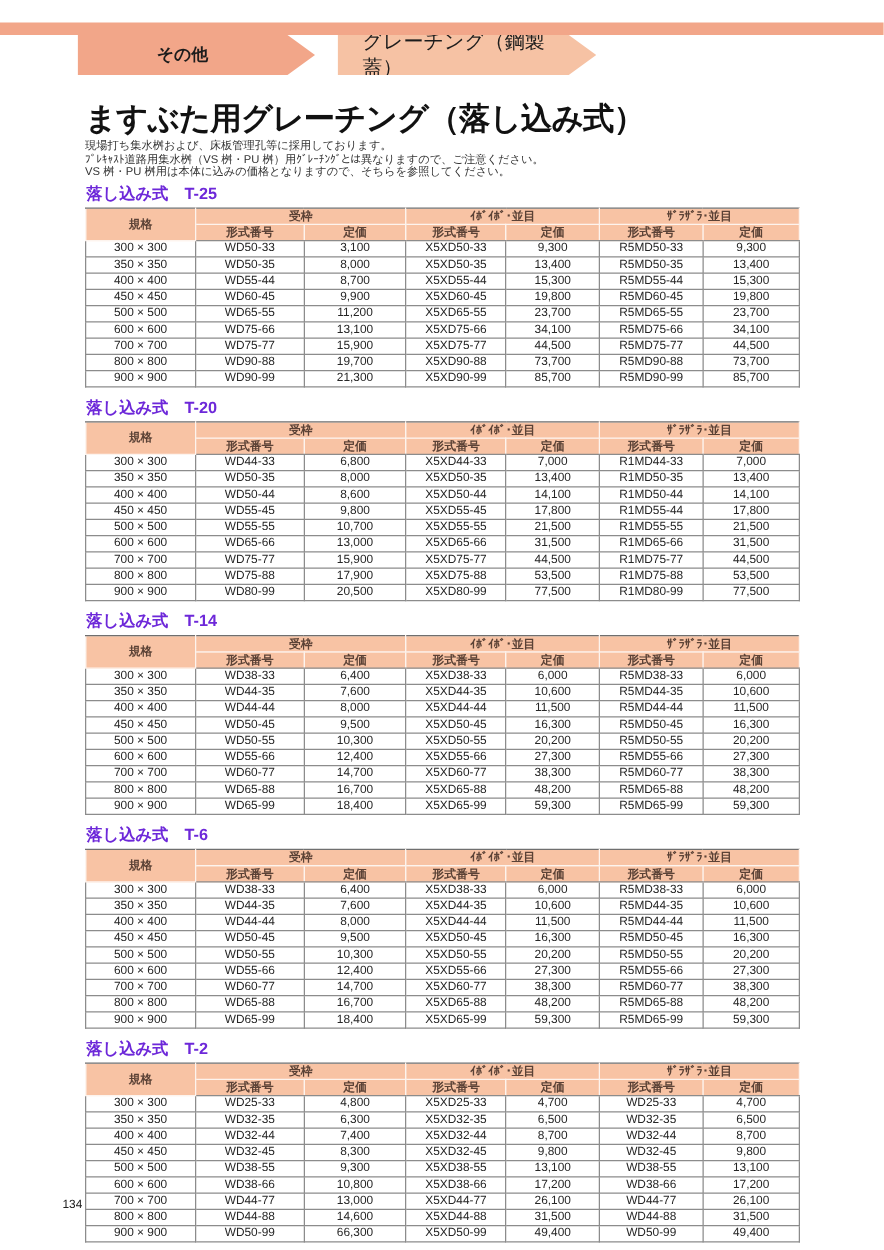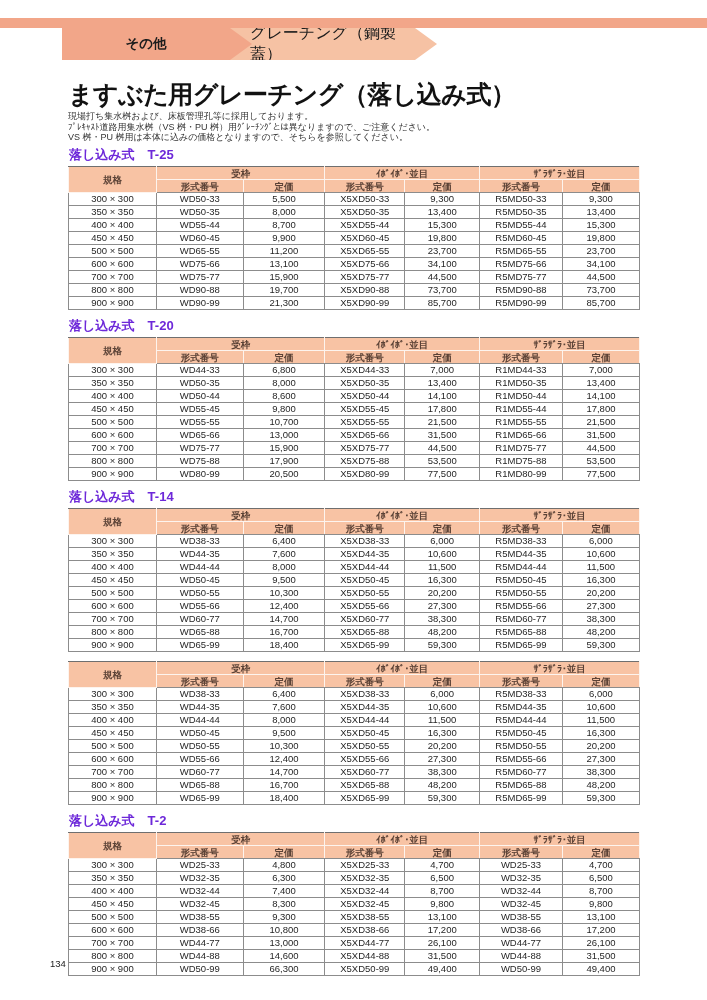--- a/index.html
+++ b/index.html
@@ -3,21 +3,21 @@
 <meta charset="utf-8">
 <style>
   * { margin:0; padding:0; box-sizing:border-box; }
   html,body { width:707px; height:1000px; background:#ffffff; font-family:"Liberation Sans","DejaVu Sans",sans-serif; color:#1c1c1c; }
   body { position:relative; overflow:hidden; }
 
   
   .topbar { position:absolute; top:18px; left:0; width:707px; height:10px; background:var(--c1,#f2a689); }
 
   
-  .breadcrumbs { position:absolute; top:28px; left:62px; height:28px; display:flex; }
+  .breadcrumbs { position:absolute; top:28px; left:62px; height:28px; display:flex;gap:40px; }
   .chev { position:relative; height:32px; display:flex; align-items:center; justify-content:center;
           padding-right:22px; clip-path:polygon(0 0, calc(100% - 22px) 0, 100% 50%, calc(100% - 22px) 100%, 0 100%); }
   .chev-1 { width:190px; background:var(--c1,#f2a689); z-index:3; font-weight:bold; font-size:13.5px; }
   .chev-2 { width:207px; background:var(--c2,#f6c2a4); z-index:2; margin-left:-22px; font-size:16px; padding-left:20px;}
   .chev-3 { width:195px; background:var(--c3,#f9d9c4); z-index:1; margin-left:-22px; font-size:11px; padding-left:20px;}
 
   
   .page-title { position:absolute; top:78px; left:68px; font-size:25px; font-weight:bold; letter-spacing:-0.5px; color:#111; }
   .notes { position:absolute; top:111px; left:68px; font-size:9px; line-height:10.5px; color:#333; }
 
@@ -84,21 +84,21 @@
           <th>形式番号</th>
           <th>定価</th>
           <th>形式番号</th>
           <th>定価</th>
         </tr>
       </thead>
       <tbody>
           <tr>
             <td>300 × 300</td>
             <td>WD50-33</td>
-            <td>5,500</td>
+            <td>3,100</td>
             <td>X5XD50-33</td>
             <td>9,300</td>
             <td>R5MD50-33</td>
             <td>9,300</td>
           </tr>
           <tr>
             <td>350 × 350</td>
             <td>WD50-35</td>
             <td>8,000</td>
             <td>X5XD50-35</td>
@@ -395,20 +395,21 @@
             <td>X5XD65-99</td>
             <td>59,300</td>
             <td>R5MD65-99</td>
             <td>59,300</td>
           </tr>
         </tbody>
     </table>
   </section>
 
   <section class="table-section">
+    <h2 class="section-title">落し込み式　T-6</h2>
     <table class="price-table">
       <colgroup>
         <col class="c-spec">
           <col class="c1">
           <col class="c2">
           <col class="c3">
           <col class="c4">
           <col class="c5">
           <col class="c6">
       </colgroup>

